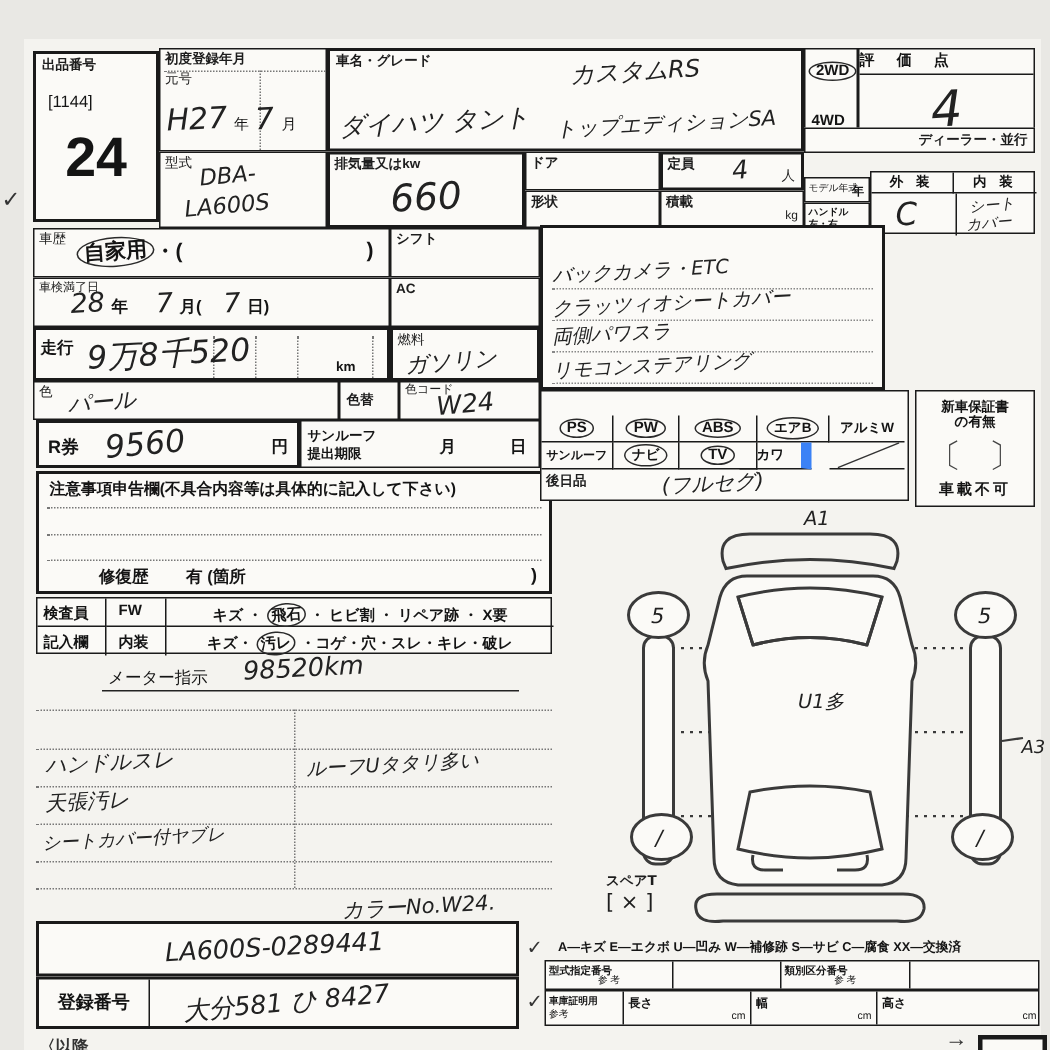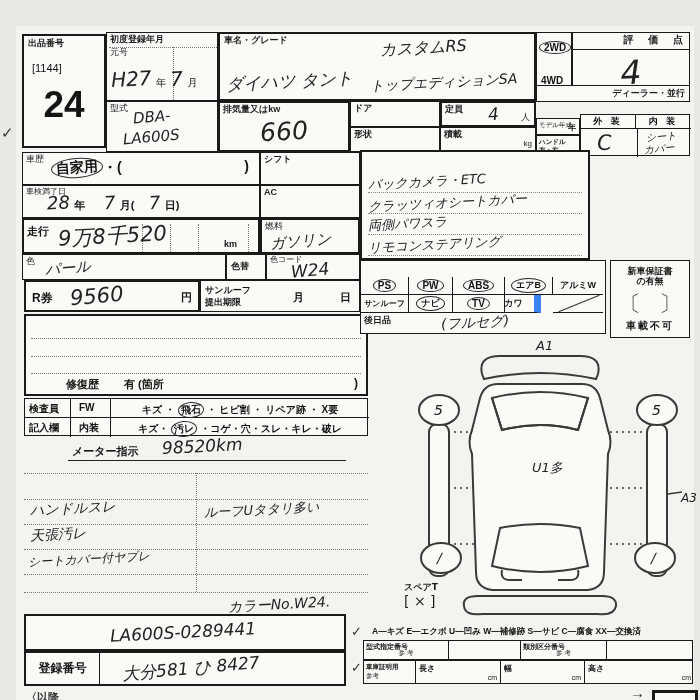--- a/index.html
+++ b/index.html
@@ -57,21 +57,21 @@
 </div>
 
 <div class="cell" style="left:536px;top:32px;width:36px;height:69px">
   <div class="a" style="left:2px;top:8px;font-size:10px;font-weight:bold">
     <span class="circ">2WD</span>
   </div>
   <div class="a" style="left:4px;top:42px;font-size:10px;font-weight:bold">4WD</div>
 </div>
 
 <div class="cell" style="left:572px;top:32px;width:118px;height:69px">
-  <div class="a" style="left:0;top:0;width:100%;height:17px;border-bottom:1.5px solid #1a1a1a;text-align:right;font-size:10px;font-weight:bold;letter-spacing:6px">評 価 点</div>
+  <div class="a" style="left:0;top:0;width:100%;height:17px;border-bottom:1.5px solid #1a1a1a;text-align:left;font-size:10px;font-weight:bold;letter-spacing:6px">評 価 点</div>
   <div class="hw rot1 a" style="left:0;top:20px;width:100%;text-align:center;font-size:33px">4</div>
 </div>
 
 <div class="cell hv" style="left:218px;top:101px;width:132px;height:51px">
   <div class="lbl a" style="left:3px;top:2px;font-weight:bold">排気量又はkw</div>
   <div class="hw rot1 a" style="left:0;top:14px;width:100%;text-align:center;font-size:25px">660</div>
 </div>
 
 <div class="cell" style="left:350px;top:101px;width:90px;height:26px">
   <div class="lbl a" style="left:3px;top:2px;font-weight:bold">ドア</div>
@@ -169,20 +169,21 @@
   <div class="a" style="right:6px;top:8px;font-size:11px;font-weight:bold">円</div>
 </div>
 <div class="cell" style="left:200px;top:280px;width:160px;height:32px">
   <div class="a" style="left:4px;top:3px;font-size:9px;font-weight:bold">サンルーフ</div>
   <div class="a" style="left:4px;top:15px;font-size:9px;font-weight:bold">提出期限</div>
   <div class="a" style="left:92px;top:9px;font-size:11px;font-weight:bold">月</div>
   <div class="a" style="right:8px;top:9px;font-size:11px;font-weight:bold">日</div>
 </div>
 
 <div class="cell hv" style="left:24px;top:314px;width:344px;height:82px">
+  <div class="a" style="left:7px;top:3px;font-size:10.5px;font-weight:bold">注意事項申告欄(不具合内容等は具体的に記入して下さい)</div>
   <div class="doth" style="left:5px;top:22px;width:330px"></div>
   <div class="doth" style="left:5px;top:40px;width:330px"></div>
   <div class="doth" style="left:5px;top:57px;width:330px"></div>
   <div class="a" style="left:40px;top:61px;font-size:11px;font-weight:bold">
     <span>修復歴</span>
     <span style="margin-left:22px">有 (箇所</span>
   </div>
   <div class="a" style="right:8px;top:60px;font-size:12px;font-weight:bold">)</div>
 </div>
 
@@ -196,21 +197,21 @@
     <span class="circ" style="padding:0 2px;transform:rotate(-4deg)">飛石</span>
     <span>・ ヒビ割 ・ リペア跡 ・ X要</span>
   </div>
   <div class="a" style="left:86px;top:19px;width:258px;height:19px;font-size:10px;font-weight:bold;padding-top:3px;text-align:center;white-space:nowrap">
     <span>キズ・</span>
     <span class="circ" style="padding:0 2px;transform:rotate(-4deg)">汚レ</span>
     <span>・コゲ・穴・スレ・キレ・破レ</span>
   </div>
 </div>
 
-<div class="a" style="left:72px;top:444px;font-size:11px;font-weight:bold">メーター指示</div>
+<div class="a" style="left:72px;top:444px;font-size:11px;font-weight:normal">メーター指示</div>
 <div class="hw rot1 a" style="left:162px;top:436px;font-size:17px">98520km</div>
 <div class="a" style="left:68px;top:460px;width:278px;border-top:1.5px solid #222"></div>
 
 <div class="doth" style="left:24px;top:473px;width:344px"></div>
 <div class="doth" style="left:24px;top:499px;width:344px"></div>
 <div class="doth" style="left:24px;top:524px;width:344px"></div>
 <div class="doth" style="left:24px;top:549px;width:344px"></div>
 <div class="doth" style="left:24px;top:574px;width:344px"></div>
 <div class="doth" style="left:24px;top:592px;width:344px"></div>
 <div class="dotv" style="left:196px;top:473px;height:119px"></div>

